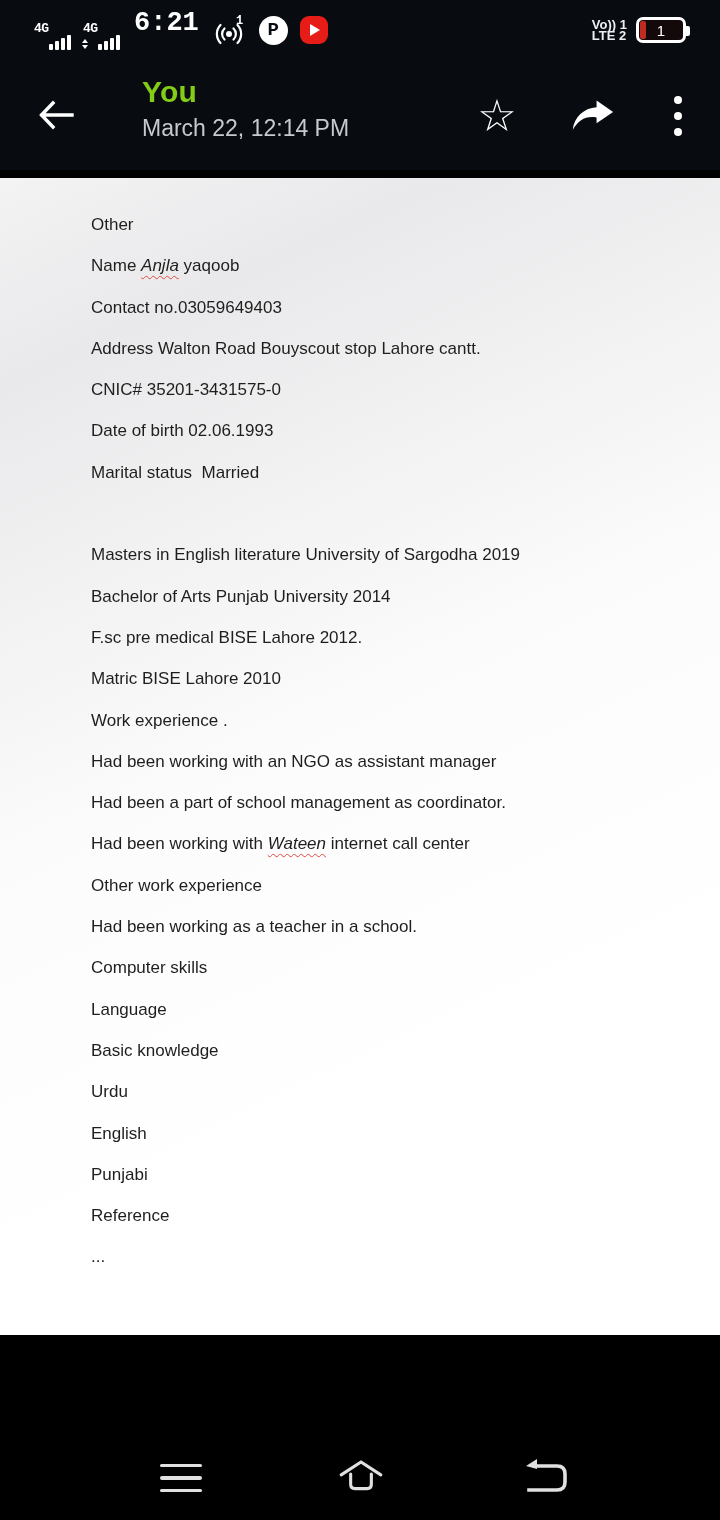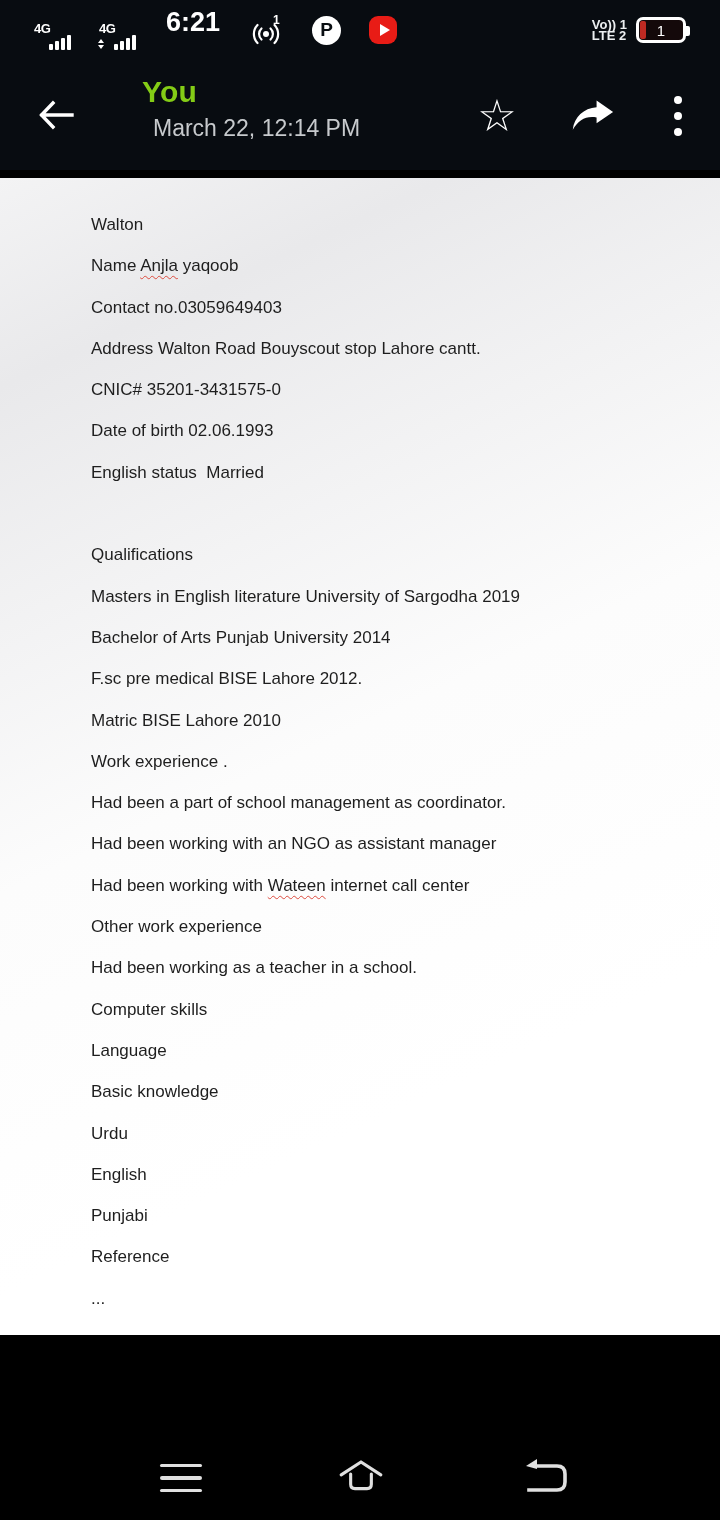--- a/index.html
+++ b/index.html
@@ -7,21 +7,21 @@
     --nav-icon:#e0e0e0; --youtube-red:#e81c16; --battery-red:#bf2a22; --squiggle-red:#dd4b3e;
   }
   *{margin:0;padding:0;box-sizing:border-box;}
   html,body{background:#000;}
   body{font-family:"Liberation Sans",sans-serif;}
   .screen{position:relative;width:720px;height:1520px;background:#000;overflow:hidden;}
 
   
   .statusbar{position:absolute;top:0;left:0;width:720px;height:60px;background:var(--dark-bg);
     display:flex;align-items:center;padding:0 34px;}
-  .sb-left{display:flex;align-items:flex-end;gap:28px;}
+  .sb-left{display:flex;align-items:flex-end;gap:12px;font-family:Liberation Mono, monospace;}
   .signal{position:relative;width:37px;height:32px;}
   .sig-label{position:absolute;top:0;left:0;font-size:13px;font-weight:700;color:#fff;letter-spacing:-0.5px;}
   .bars{position:absolute;bottom:3px;right:0;display:flex;align-items:flex-end;gap:2px;}
   .bars i{display:block;width:4px;background:#fff;border-radius:1px;}
   .b1{height:6px;}.b2{height:9px;}.b3{height:12px;}.b4{height:15px;}
   .updown{position:absolute;bottom:4px;left:-1px;display:flex;flex-direction:column;gap:2px;}
   .updown i{display:block;width:0;height:0;border-left:3px solid transparent;border-right:3px solid transparent;}
   .arr-up{border-bottom:4px solid #fff;}
   .arr-dn{border-top:4px solid #fff;}
   .time{font-size:27px;font-weight:700;color:#fff;margin:0 4px 15px 2px;align-self:center;}
@@ -36,37 +36,37 @@
   .batt-fill{position:absolute;left:1px;top:1px;bottom:1px;width:6px;background:var(--battery-red);border-radius:2px;}
   .batt-num{position:absolute;inset:0;display:flex;align-items:center;justify-content:center;
     color:#fff;font-size:15px;font-weight:400;line-height:1;}
   .batt-nub{position:absolute;right:-7px;top:6px;width:4px;height:10px;background:#fff;border-radius:0 2px 2px 0;}
 
   
   .appbar{position:absolute;top:60px;left:0;width:720px;height:110px;background:var(--dark-bg);}
   .back-btn{position:absolute;left:34px;top:33px;width:44px;height:44px;}
   .titles{position:absolute;left:142px;top:15px;}
   .app-title{font-size:30px;font-weight:700;color:#84cc16;letter-spacing:.2px;}
-  .app-subtitle{font-size:23px;font-weight:400;color:var(--subtitle-gray);margin-top:6px;margin-left:11px;}
+  .app-subtitle{font-size:23px;font-weight:400;color:var(--subtitle-gray);margin-top:6px;}
   .action{position:absolute;top:28px;width:44px;height:56px;display:flex;align-items:center;justify-content:center;}
   .star-btn{left:475px;font-size:44px;color:#fff;font-weight:400;line-height:1;}
   .share-btn{left:570px;}
   .menu-btn{left:656px;flex-direction:column;gap:8px;}
   .dot{width:8px;height:8px;border-radius:50%;background:#fff;}
 
   .divider-strip{position:absolute;top:170px;left:0;width:720px;height:8px;background:#000;}
 
   
   .content{position:absolute;top:178px;left:0;width:720px;height:1157px;
     background:linear-gradient(155deg,#f3f3f4 0%,#e9e9eb 14%,#fcfcfc 48%,#ffffff 75%);
     padding:26px 40px 0 91px;overflow:hidden;}
   .line{font-size:17px;line-height:41.3px;color:var(--content-text);white-space:pre-wrap;}
   .misspelled{text-decoration:underline;text-decoration-style:wavy;
     text-decoration-color:var(--squiggle-red);text-decoration-thickness:1px;
-    text-decoration-skip-ink:none;text-underline-offset:4px;}
+    text-decoration-skip-ink:none;text-underline-offset:4px;font-style:italic;}
 
   
   .bottombar{position:absolute;top:1335px;left:0;width:720px;height:185px;background:#000;}
   .navbtn{position:absolute;width:50px;height:50px;display:flex;align-items:center;justify-content:center;}
   .recents-btn{left:156px;top:118px;flex-direction:column;gap:9px;}
   .recents-btn i{display:block;width:42px;height:3.5px;background:var(--nav-icon);border-radius:2px;}
   .home-btn{left:336px;top:114px;}
   .backnav-btn{left:521px;top:118px;}
 </style>
 </head>
@@ -147,36 +147,35 @@
       <span class="dot"></span>
       <span class="dot"></span>
       <span class="dot"></span>
     </div>
   </div>
 
   <div class="divider-strip"></div>
 
   <div class="content">
     <div>
-        <div class="line"><span>Walton</span></div>
+        <div class="line"><span>Other</span></div>
         <div class="line"><span>Name </span><span class="misspelled">Anjla</span><span> yaqoob</span></div>
         <div class="line"><span>Contact no.03059649403</span></div>
         <div class="line"><span>Address Walton Road Bouyscout stop Lahore cantt.</span></div>
         <div class="line"><span>CNIC# 35201-3431575-0</span></div>
         <div class="line"><span>Date of birth 02.06.1993</span></div>
-        <div class="line"><span>English status  Married</span></div>
+        <div class="line"><span>Marital status  Married</span></div>
         <div class="line">&nbsp;</div>
-        <div class="line"><span>Qualifications</span></div>
         <div class="line"><span>Masters in English literature University of Sargodha 2019</span></div>
         <div class="line"><span>Bachelor of Arts Punjab University 2014</span></div>
         <div class="line"><span>F.sc pre medical BISE Lahore 2012.</span></div>
         <div class="line"><span>Matric BISE Lahore 2010</span></div>
         <div class="line"><span>Work experience .</span></div>
+        <div class="line"><span>Had been working with an NGO as assistant manager</span></div>
         <div class="line"><span>Had been a part of school management as coordinator.</span></div>
-        <div class="line"><span>Had been working with an NGO as assistant manager</span></div>
         <div class="line"><span>Had been working with </span><span class="misspelled">Wateen</span><span> internet call center</span></div>
         <div class="line"><span>Other work experience</span></div>
         <div class="line"><span>Had been working as a teacher in a school.</span></div>
         <div class="line"><span>Computer skills</span></div>
         <div class="line"><span>Language</span></div>
         <div class="line"><span>Basic knowledge</span></div>
         <div class="line"><span>Urdu</span></div>
         <div class="line"><span>English</span></div>
         <div class="line"><span>Punjabi</span></div>
         <div class="line"><span>Reference</span></div>

